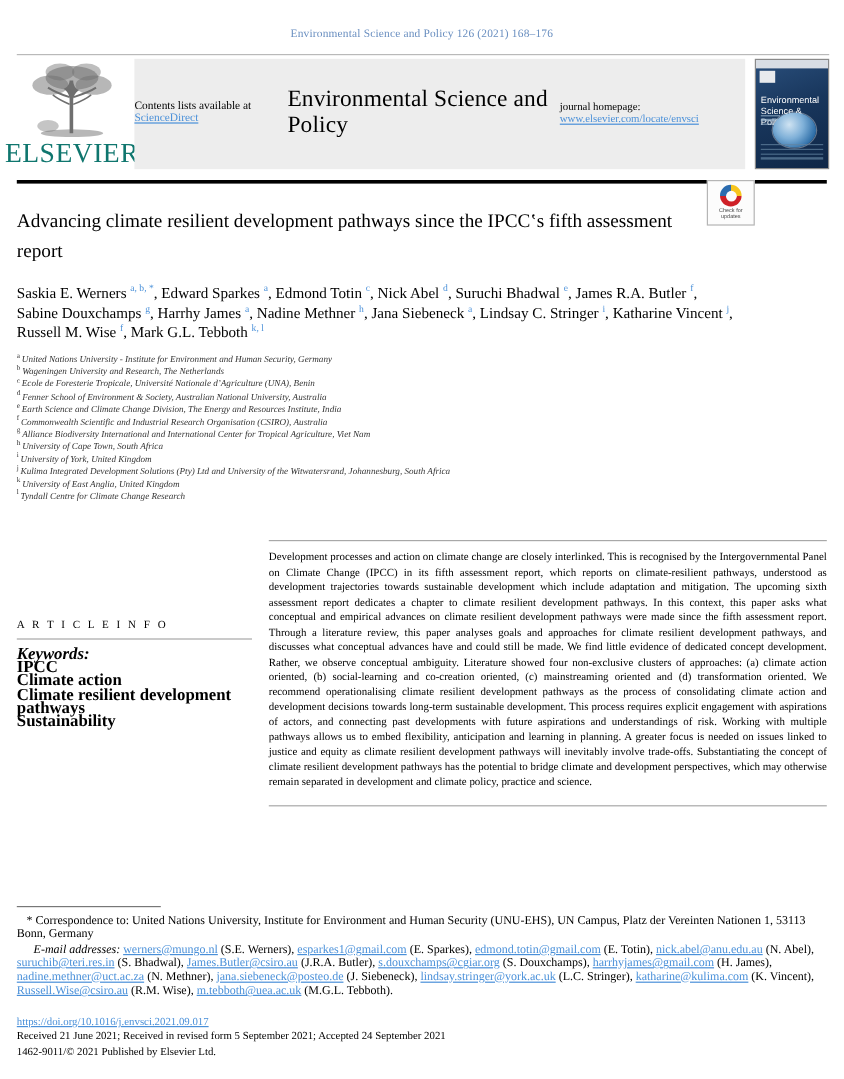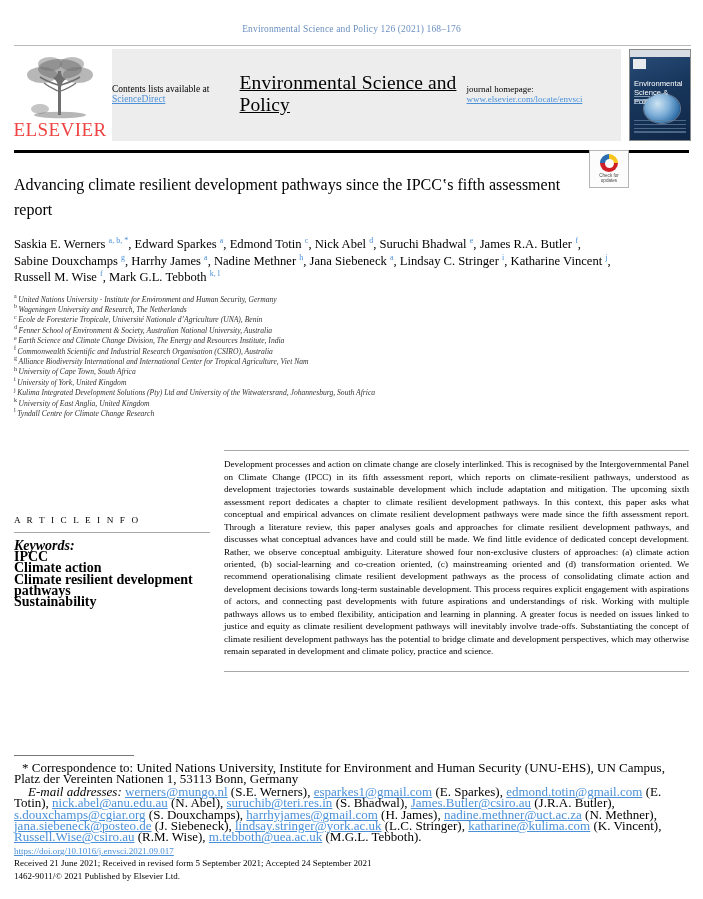--- a/index.html
+++ b/index.html
@@ -40,41 +40,40 @@
     flex: 0 0 92px;
     display: flex;
     flex-direction: column;
     align-items: center;
     justify-content: flex-end;
     padding-bottom: 2px;
   }
   .tree-wrap { width: 80px; height: 66px; }
   .elsevier-word {
     font-family: "Liberation Serif", serif;
-    color: #ef4444;
-    font-size: 19px;
+    color: #0f766e;
+    font-size: 23px;
     letter-spacing: .4px;
     line-height: 1;
     margin-top: 1px;
   }
   .mast-center {
     flex: 1 1 auto;
     background: #ededed;
     margin: 0 8px 0 6px;
     display: flex;
     align-items: center;
     justify-content: space-between;
     padding: 7px 0 9px 0;
   }
   .contents-line { font-size: 9.5px; }
   .sciencedirect { color: #4a90d9; }
   .journal-name {
     font-size: 19.5px;
     letter-spacing: .1px;
-    text-decoration: underline;
   }
   .homepage-line { font-size: 9px; }
   .homepage-link { color: #4a90d9; }
   .cover {
     width: 60px;
     flex: 0 0 60px;
     border: 1px solid #8a8a8a;
     background: linear-gradient(160deg,#2a4f7c 0%,#18365c 45%,#0f2747 100%);
     position: relative;
     overflow: hidden;
@@ -243,21 +242,21 @@
     left: 14px;
     top: 755px;
     width: 120px;
     border-top: 1px solid #777;
   }
   .footnotes {
     position: absolute;
     left: 14px;
     right: 14px;
     top: 762px;
-    font-size: 13px;
+    font-size: 10px;
     line-height: 11.4px;
   }
   .foot-corr { text-indent: 8px; }
   .foot-emails { text-indent: 14px; margin-top: 1px; }
   .foot-emails .em-label { font-style: italic; }
   .mail { color: #4a90d9; }
 
   .pub-block {
     position: absolute;
     left: 14px;

